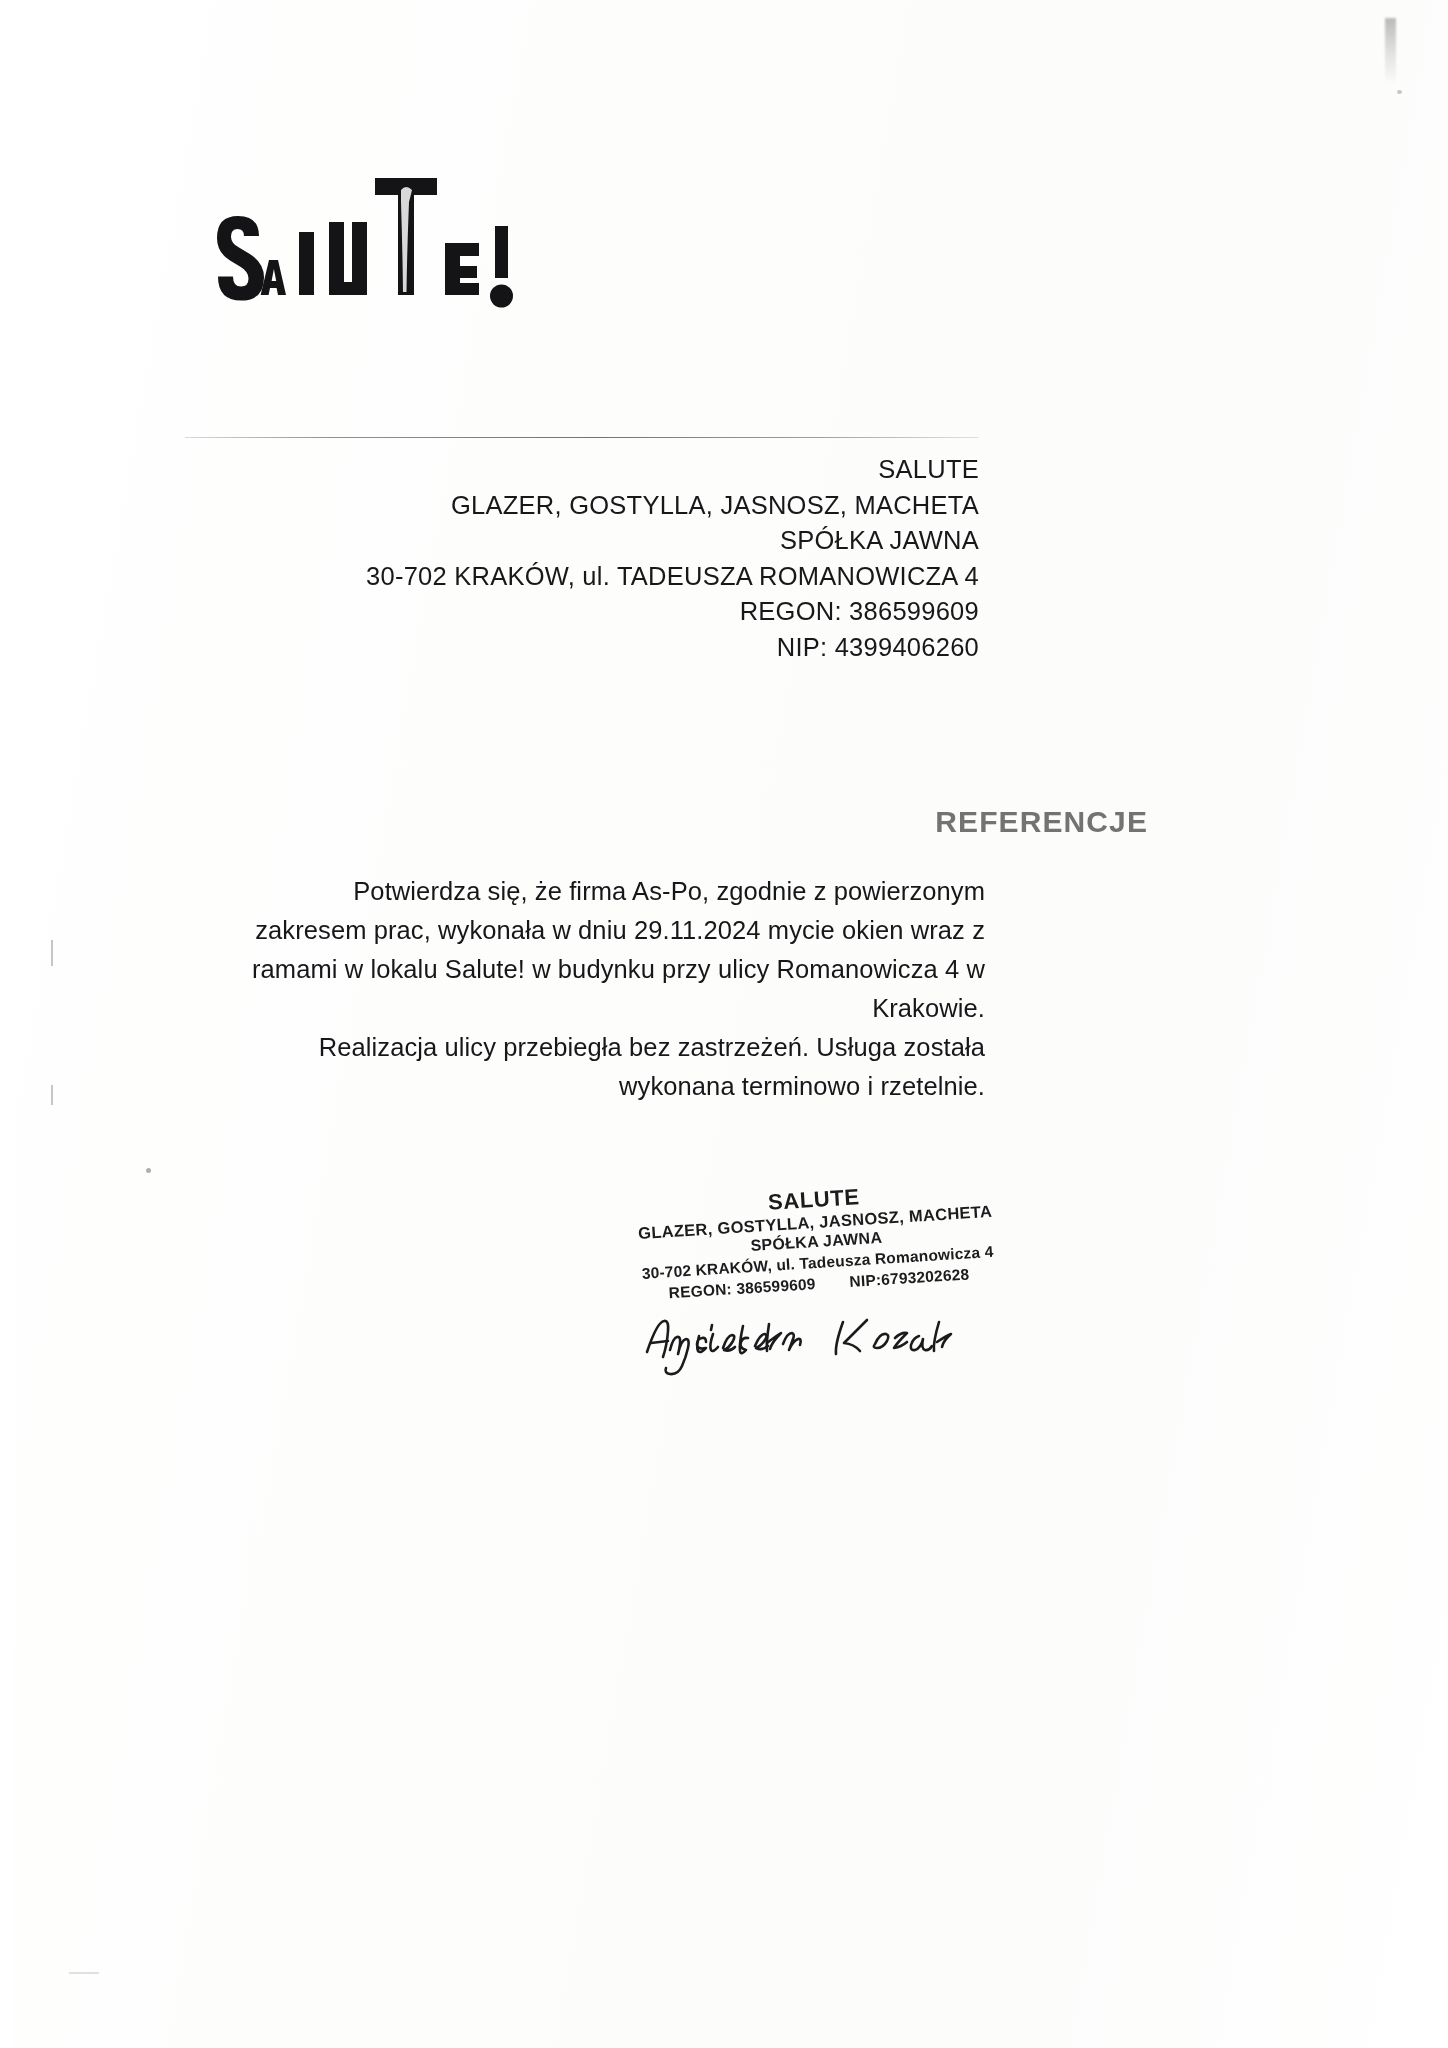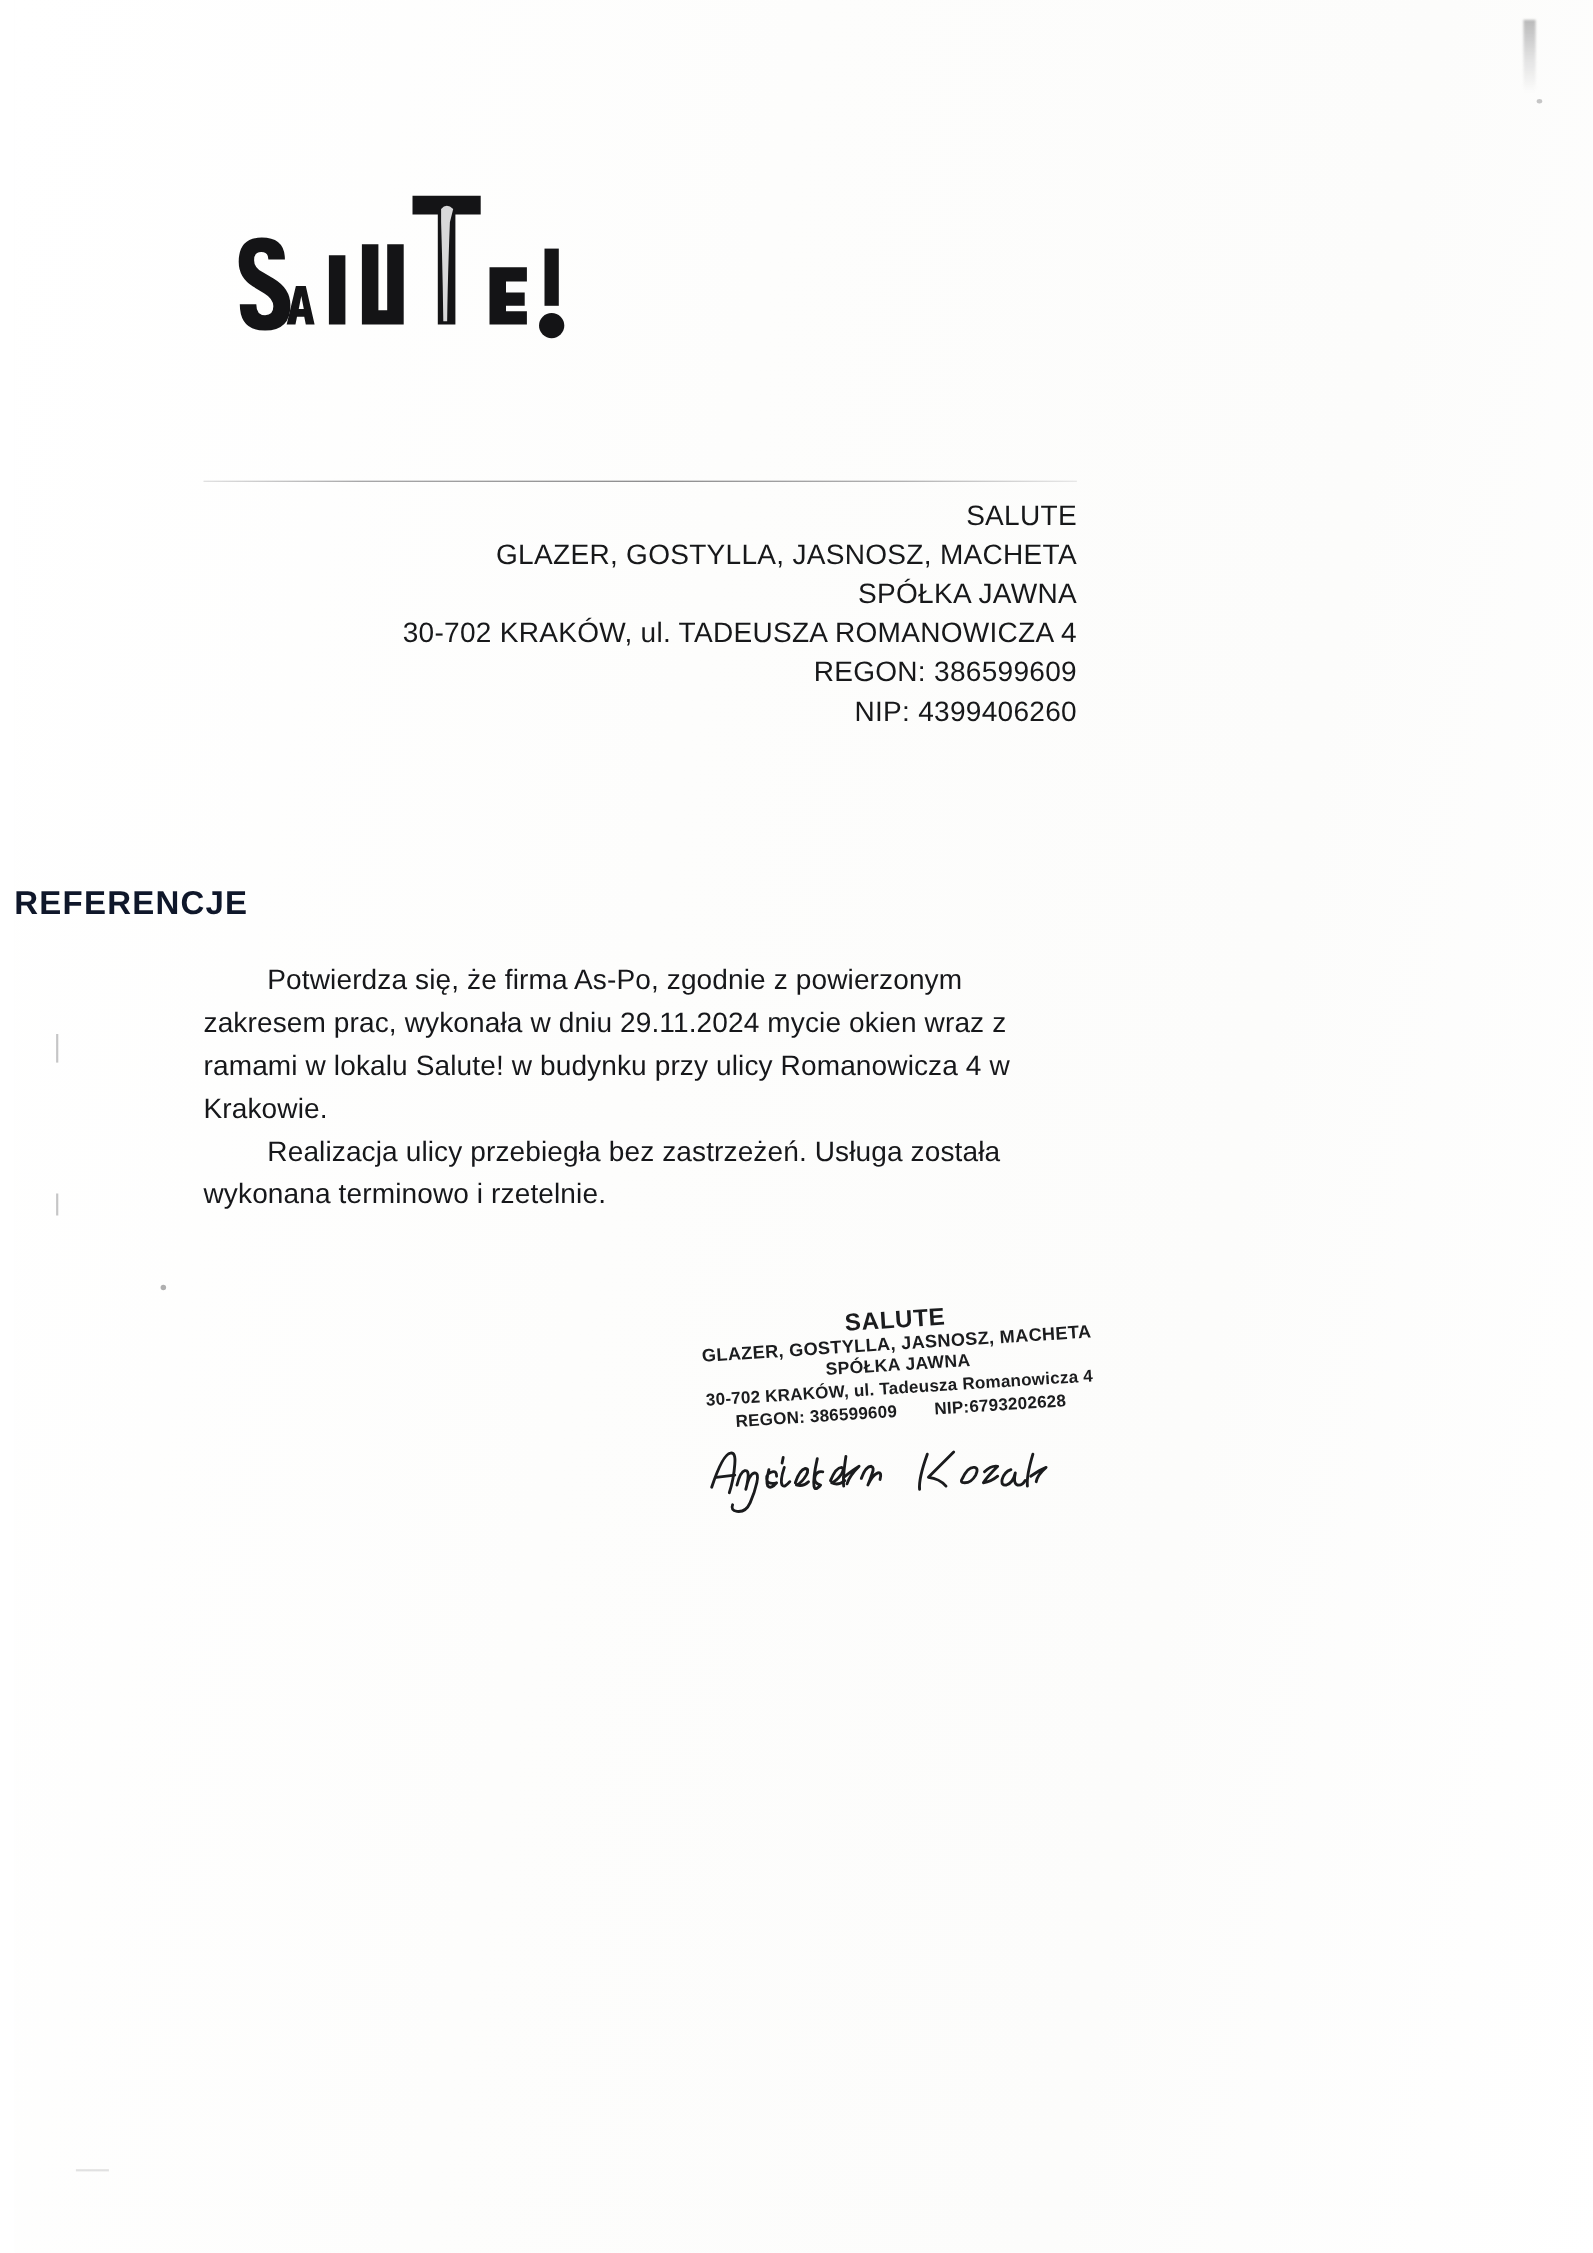--- a/index.html
+++ b/index.html
@@ -84,39 +84,39 @@
     font-weight: 400;
   }
   .header-addr div { white-space: nowrap; }
 
   
   .doc-title {
     position: absolute;
     left: 0;
     top: 805px;
     width: 1135px;
-    text-align: left;
+    text-align: right;
     font-size: 30px;
     font-weight: 700;
     letter-spacing: 1.1px;
-    color: #0f172a;
+    color: #737373;
   }
 
   
   .body-text {
     position: absolute;
     left: 172px;
     top: 872px;
     width: 800px;
     font-size: 25.5px;
     line-height: 39px;
     color: #16171a;
     letter-spacing: .1px;
   }
-  .body-text p { margin: 0; }
+  .body-text p { margin: 0; text-align: right; }
   .body-text p.indent { text-indent: 58px; }
 
   
   .stamp {
     position: absolute;
     left: 800px;
     top: 1188px;
     width: 380px;
     transform: translate(-50%, 0) rotate(-3.6deg);
     transform-origin: 50% 0;

